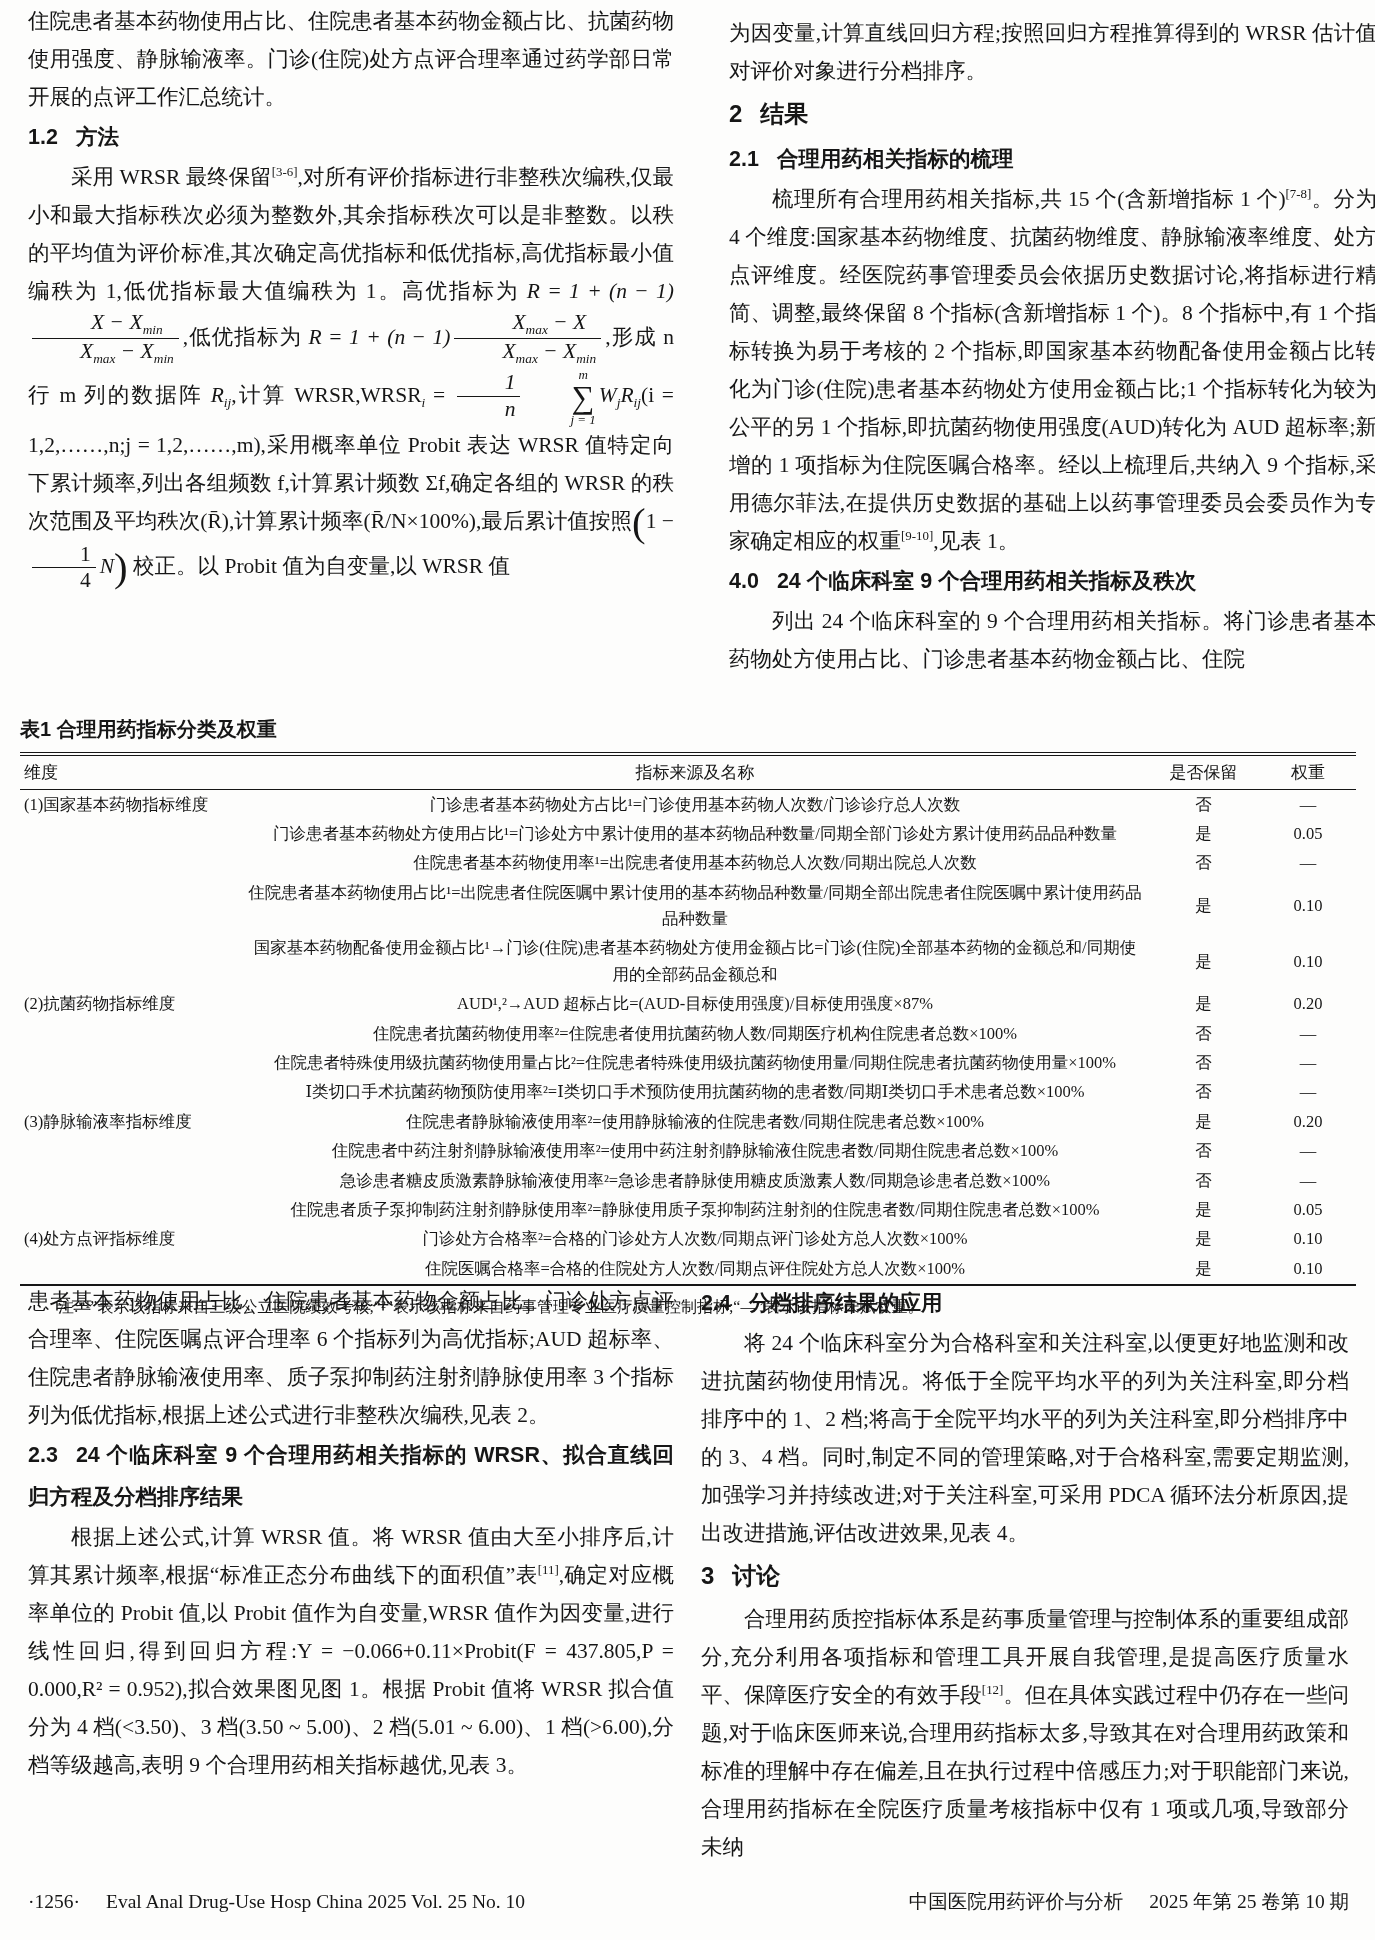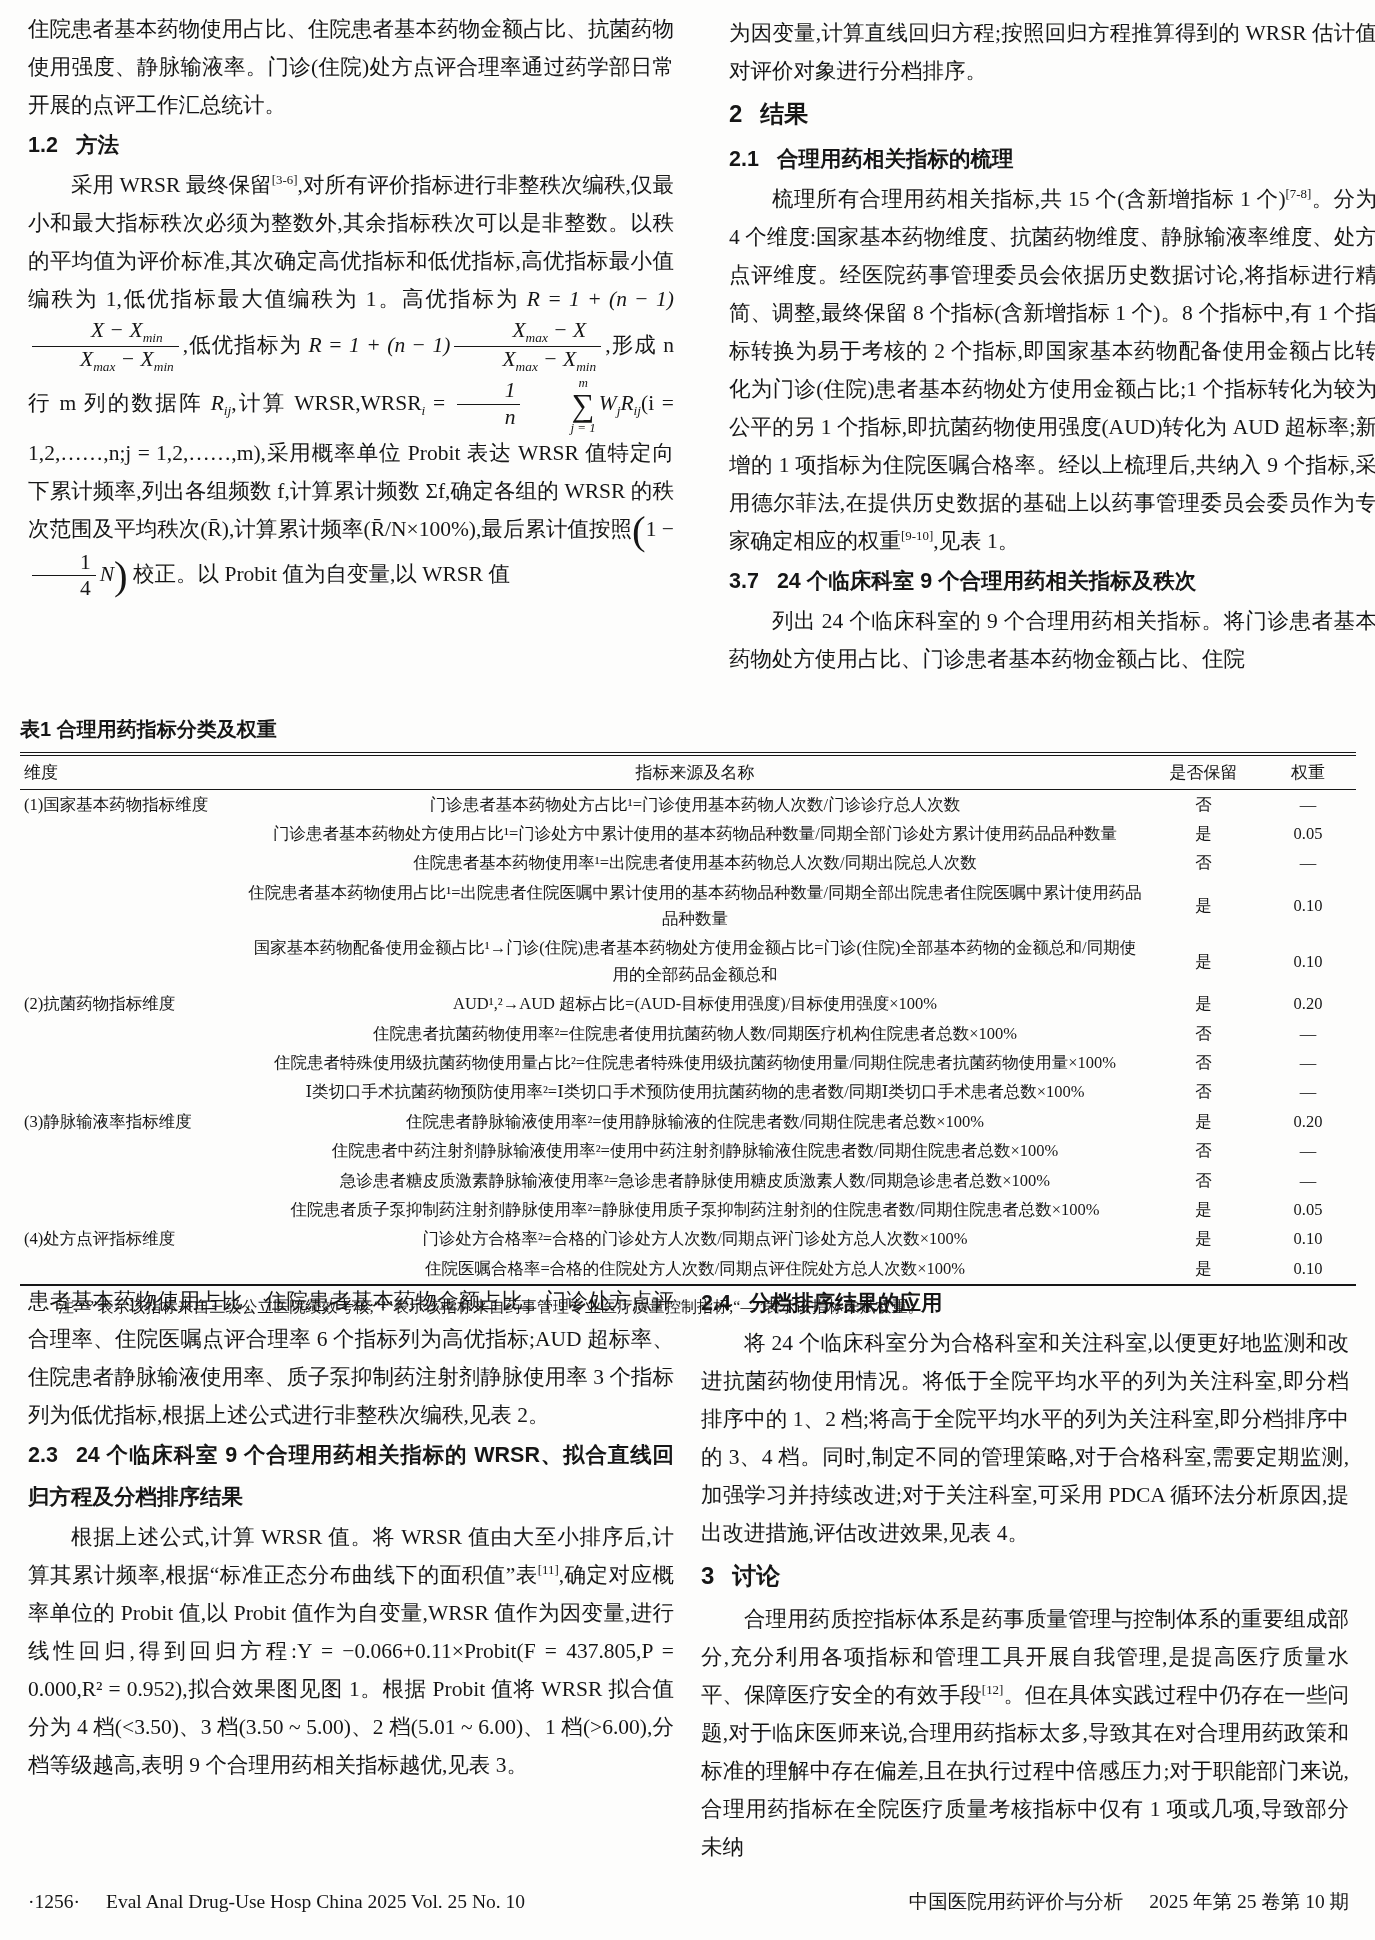--- a/index.html
+++ b/index.html
@@ -2,21 +2,21 @@
 <html><head>
 <meta charset="utf-8">
 <style>
   html,body{margin:0;padding:0;}
   body{
     width:1375px;height:1940px;position:relative;
     background:#fdfdfc;color:#161616;
     font-family:"Liberation Serif","DejaVu Serif",serif;
   }
   .col{position:absolute;overflow:hidden;}
-  .col-left-top{left:28px;top:10px;width:646px;height:702px;}
+  .col-left-top{left:28px;top:2px;width:646px;height:702px;}
   .col-right-top{left:701px;top:14px;width:648px;height:702px;margin-left:28px;}
   .table-sec{position:absolute;left:20px;top:716px;width:1336px;}
   .col-left-bot{left:28px;top:1282px;width:646px;height:596px;}
   .col-right-bot{left:701px;top:1282px;width:648px;height:596px;}
 
   .body-p{font-size:21.5px;line-height:38px;text-align:justify;margin:0;}
   .ind{text-indent:2em;}
   .ref{vertical-align:super;font-size:0.60em;line-height:0;}
 
   .hd{margin:0;font-family:"Liberation Sans","DejaVu Sans",sans-serif;
@@ -82,21 +82,21 @@
           <span class="num">1</span>
           <span class="den">4</span>
         </span><span class="var">N</span><span class="bigp">)</span></span><span> 校正。以 Probit 值为自变量,以 WRSR 值</span></p>
 </div>
 
 <div class="col col-right-top">
   <p class="body-p">为因变量,计算直线回归方程;按照回归方程推算得到的 WRSR 估计值对评价对象进行分档排序。</p>
   <h2 class="hd hd-sec"><span class="hd-num">2</span><span>结果</span></h2>
   <h3 class="hd"><span class="hd-num">2.1</span><span>合理用药相关指标的梳理</span></h3>
   <p class="body-p ind"><span>梳理所有合理用药相关指标,共 15 个(含新增指标 1 个)</span><sup class="ref">[7-8]</sup><span>。分为 4 个维度:国家基本药物维度、抗菌药物维度、静脉输液率维度、处方点评维度。经医院药事管理委员会依据历史数据讨论,将指标进行精简、调整,最终保留 8 个指标(含新增指标 1 个)。8 个指标中,有 1 个指标转换为易于考核的 2 个指标,即国家基本药物配备使用金额占比转化为门诊(住院)患者基本药物处方使用金额占比;1 个指标转化为较为公平的另 1 个指标,即抗菌药物使用强度(AUD)转化为 AUD 超标率;新增的 1 项指标为住院医嘱合格率。经以上梳理后,共纳入 9 个指标,采用德尔菲法,在提供历史数据的基础上以药事管理委员会委员作为专家确定相应的权重</span><sup class="ref">[9-10]</sup><span>,见表 1。</span></p>
-  <h3 class="hd"><span class="hd-num">3.7</span><span>24 个临床科室 9 个合理用药相关指标及秩次</span></h3>
+  <h3 class="hd"><span class="hd-num">4.0</span><span>24 个临床科室 9 个合理用药相关指标及秩次</span></h3>
   <p class="body-p ind">列出 24 个临床科室的 9 个合理用药相关指标。将门诊患者基本药物处方使用占比、门诊患者基本药物金额占比、住院</p>
 </div>
 
 <div class="table-sec">
   <p class="tbl-title">表1  合理用药指标分类及权重</p>
   <table class="paper">
     <thead>
       <tr>
         <th class="h-dim">维度</th>
         <th class="h-name">指标来源及名称</th>
@@ -130,21 +130,21 @@
           <td class="td-weight">0.10</td>
         </tr>
         <tr>
           <td class="td-dim"></td>
           <td class="td-name">国家基本药物配备使用金额占比¹→门诊(住院)患者基本药物处方使用金额占比=门诊(住院)全部基本药物的金额总和/同期使用的全部药品金额总和</td>
           <td class="td-keep">是</td>
           <td class="td-weight">0.10</td>
         </tr>
         <tr>
           <td class="td-dim">(2)抗菌药物指标维度</td>
-          <td class="td-name">AUD¹,²→AUD 超标占比=(AUD-目标使用强度)/目标使用强度×100%</td>
+          <td class="td-name">AUD¹,²→AUD 超标占比=(AUD-目标使用强度)/目标使用强度×87%</td>
           <td class="td-keep">是</td>
           <td class="td-weight">0.20</td>
         </tr>
         <tr>
           <td class="td-dim"></td>
           <td class="td-name">住院患者抗菌药物使用率²=住院患者使用抗菌药物人数/同期医疗机构住院患者总数×100%</td>
           <td class="td-keep">否</td>
           <td class="td-weight">—</td>
         </tr>
         <tr>

